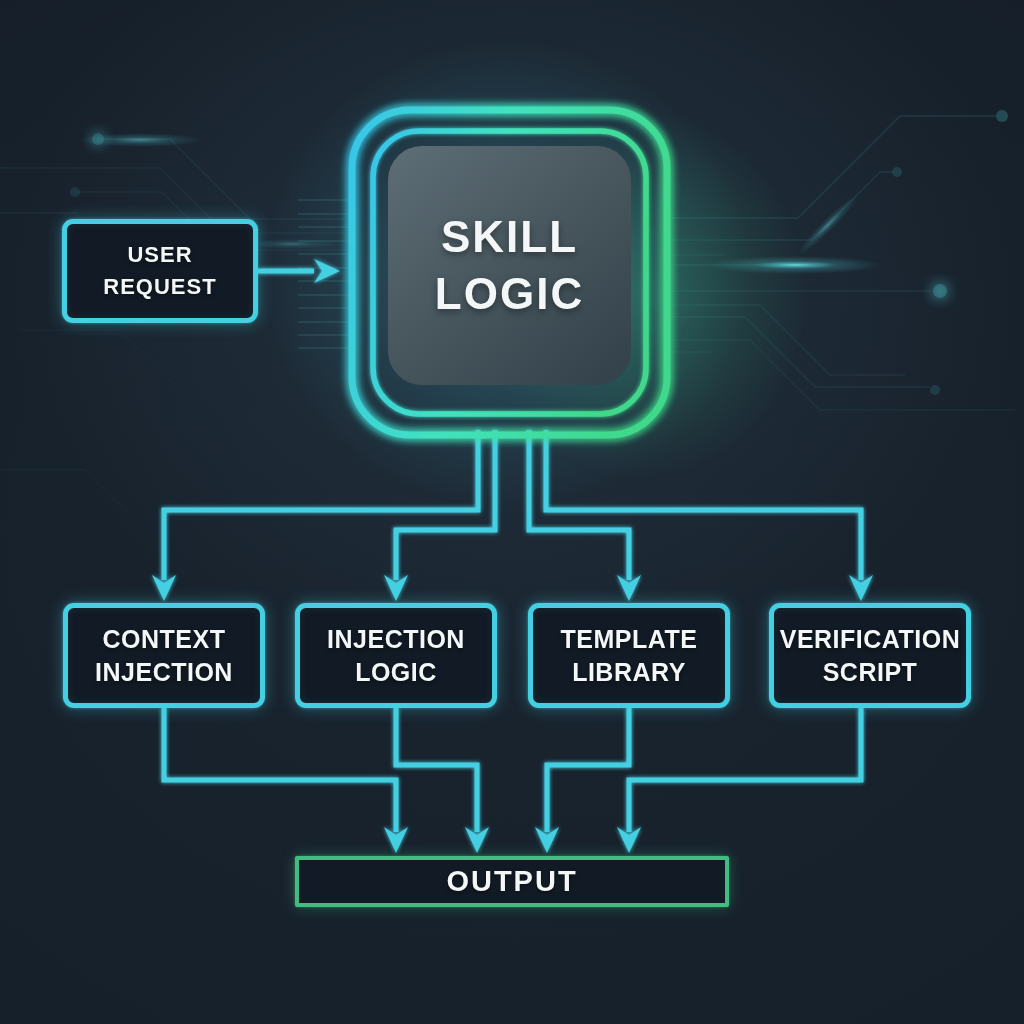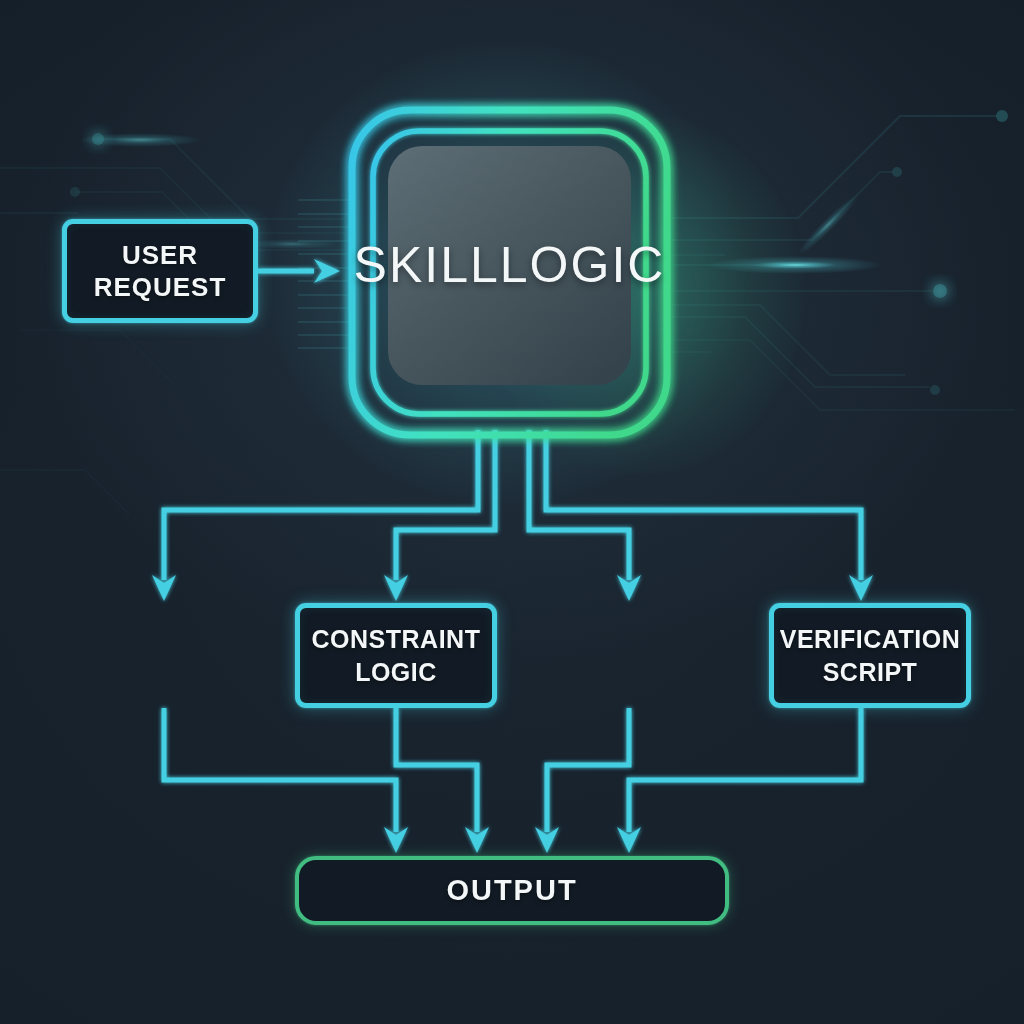--- a/index.html
+++ b/index.html
@@ -27,32 +27,32 @@
   
   .node{
     position:absolute;box-sizing:border-box;display:flex;align-items:center;justify-content:center;
     text-align:center;color:var(--text,#f4f7f8);font-weight:bold;
     background:var(--node-fill,#121b25);
     border:5px solid var(--cyan-accent,#45cfe2);border-radius:11px;
     text-shadow:0 2px 4px rgba(0,0,0,.45);
     box-shadow:0 0 16px rgba(69,207,226,.38),0 0 3px rgba(69,207,226,.55),inset 0 0 10px rgba(69,207,226,.08);
   }
   .node .lbl{padding:0 4px;}
-  .user-request{left:62px;top:219px;width:196px;height:104px;font-size:26px;line-height:32px;letter-spacing:1px;}
+  .user-request{left:62px;top:219px;width:196px;height:104px;font-size:22px;line-height:32px;letter-spacing:1px;}
   .module{top:603px;width:202px;height:105px;font-size:25px;line-height:33px;letter-spacing:.5px;}
   .m1{left:63px;} .m2{left:295px;} .m3{left:528px;} .m4{left:760px;margin-left:9px;}
   .output{
-    left:295px;top:856px;width:434px;height:69px;font-size:29px;letter-spacing:2px;
-    border:4px solid var(--green-accent,#42bd82);border-radius:21px;
+    left:295px;top:856px;width:434px;height:51px;font-size:29px;letter-spacing:2px;
+    border:4px solid var(--green-accent,#42bd82);border-radius:2px;
     box-shadow:0 0 14px rgba(66,189,130,.35),0 0 3px rgba(66,189,130,.5);
   }
   .chip-label{
     position:absolute;left:387px;top:145px;width:245px;height:240px;
-    display:flex;flex-direction:row;align-items:center;justify-content:center;
-    color:var(--text,#f4f7f8);font-weight:normal;font-size:50px;line-height:57px;letter-spacing:2px;
+    display:flex;flex-direction:column;align-items:center;justify-content:center;
+    color:var(--text,#f4f7f8);font-weight:bold;font-size:44px;line-height:57px;letter-spacing:2px;
     text-shadow:0 3px 7px rgba(0,0,0,.4);
   }
 </style>
 </head>
 <body>
 
 <div class="stage">
 
   <svg width="1024" height="1024" viewBox="0 0 1024 1024">
     <defs>
@@ -191,22 +191,28 @@
 
   <div class="node user-request">
     <span class="lbl">USER REQUEST</span>
   </div>
 
   <div class="chip-label">
     <span>SKILL</span>
     <span>LOGIC</span>
   </div>
 
+  <div class="node module m1">
+    <span class="lbl">CONTEXT INJECTION</span>
+  </div>
   <div class="node module m2">
-    <span class="lbl">CONSTRAINT LOGIC</span>
+    <span class="lbl">INJECTION LOGIC</span>
+  </div>
+  <div class="node module m3">
+    <span class="lbl">TEMPLATE LIBRARY</span>
   </div>
   <div class="node module m4">
     <span class="lbl">VERIFICATION SCRIPT</span>
   </div>
 
   <div class="node output">
     <span class="lbl">OUTPUT</span>
   </div>
 
 </div>

